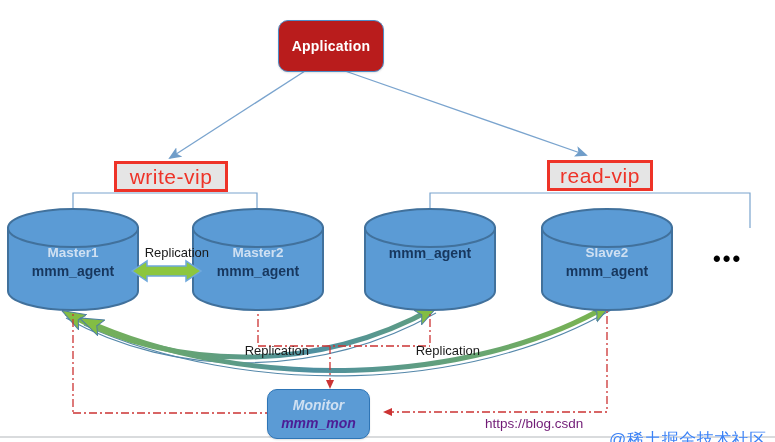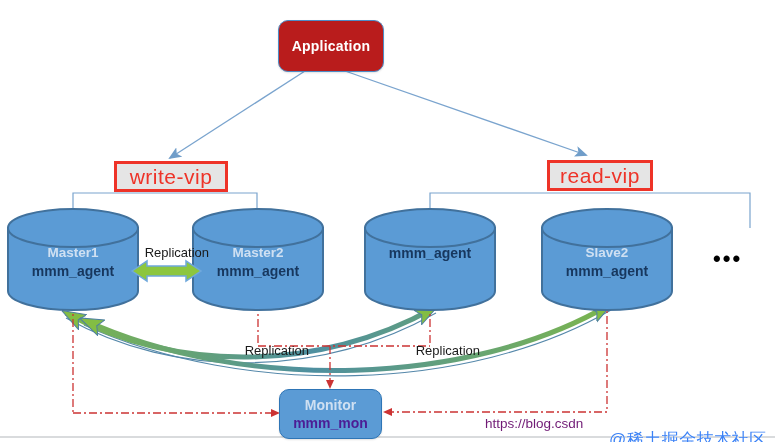--- a/index.html
+++ b/index.html
@@ -22,24 +22,24 @@
     font-size:21px;font-weight:500;letter-spacing:.5px;
   }
   .vip.write{left:114px;top:161px;width:108px;height:25px;}
   .vip.read {left:547px;top:160px;width:100px;height:25px;}
   .node-label{
     width:130px;text-align:center;line-height:18px;pointer-events:none;
   }
   .node-label .nm{color:#cfe0f2;font-size:13.5px;font-weight:600;}
   .node-label .ag{color:#17375E;font-size:14px;font-weight:600;}
   .monitor-box{
-    left:279px;top:389px;width:101px;height:48px;
+    left:267px;top:389px;width:101px;height:48px;
     background:#5B9BD5;border:1.5px solid #2E75B6;border-radius:10px;
     display:flex;flex-direction:column;align-items:center;justify-content:center;
-    line-height:18px;box-shadow:0 1px 2px rgba(0,0,0,.12);
+    line-height:18px;box-shadow:0 1px 2px rgba(0,0,0,.12);font-style:italic;
   }
   .monitor-box .nm{color:#cfe0f2;font-size:14px;font-weight:700;}
   .monitor-box .ag{color:#4c1d95;font-size:14px;font-weight:600;}
   .rep-label{color:#1a1a1a;font-size:13px;width:84px;text-align:right;}
   .rep-masters{left:125px;top:245px;}
   .rep-left{left:225px;top:343px;}
   .rep-right{left:396px;top:343px;}
   .ellipsis{left:713px;top:246px;color:#000;font-size:22px;font-weight:700;letter-spacing:2px;}
   .wm-url{left:485px;top:416px;color:#701a75;font-size:13.5px;}
   .wm-site{left:609px;top:428px;color:#3b82f6;font-size:17px;font-weight:400;letter-spacing:.5px;

